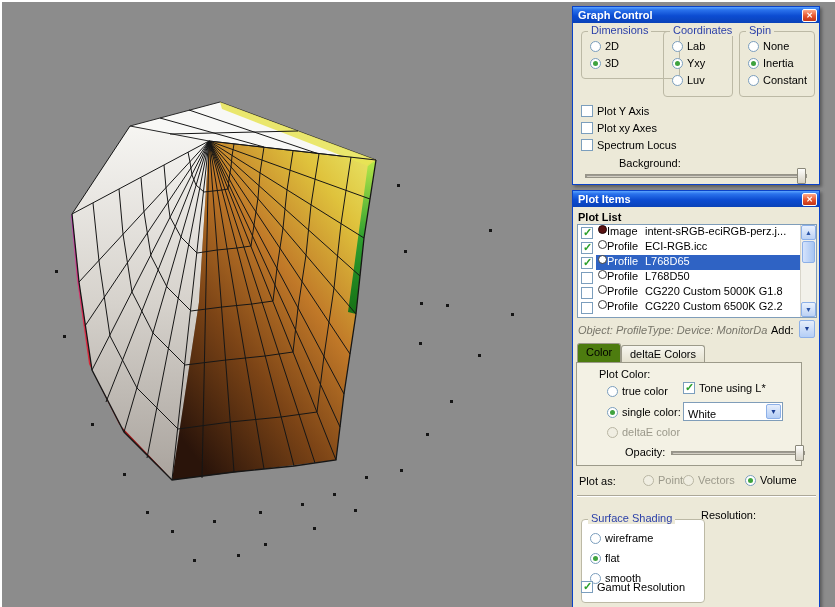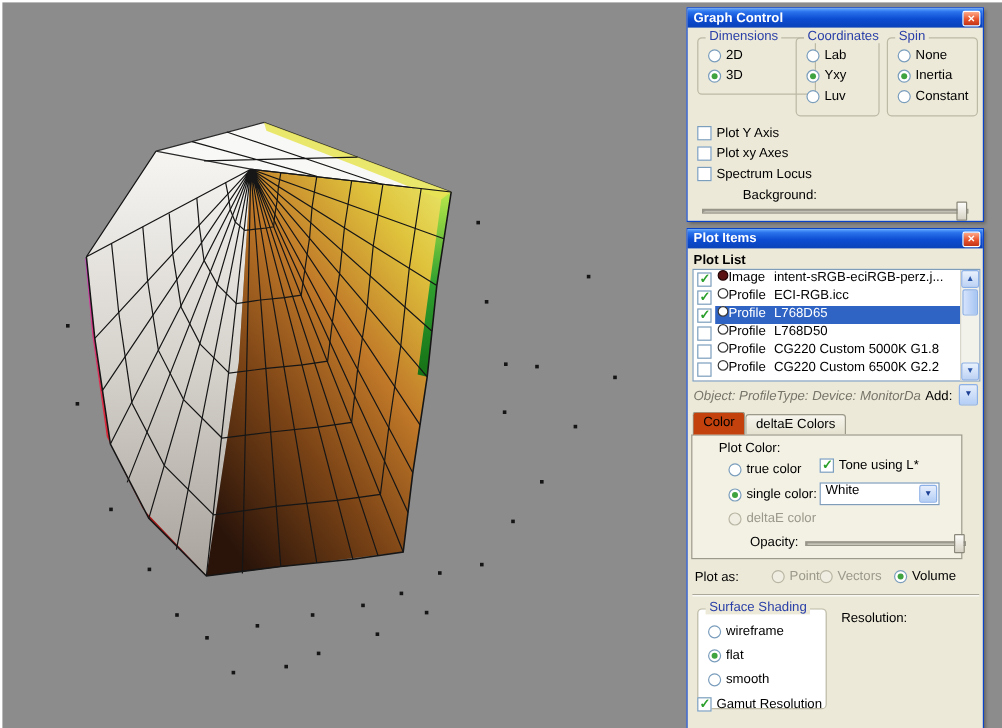--- a/index.html
+++ b/index.html
@@ -44,30 +44,30 @@
   .ldot.filled{background:#5a1212;border-color:#240606}
   .ltype{width:38px;flex:none}
   .lname{flex:1;white-space:nowrap;overflow:hidden}
   .vscroll{width:16px;border-left:1px solid #d8d5ca;background:#f2f1ea;display:flex;flex-direction:column}
   .sbtn{height:15px;flex:none;background:linear-gradient(to bottom,#e9f1fd,#bcd2f4);border:1px solid #8cb0e8;border-radius:2px;
     color:#2c56a8;font-size:7px;text-align:center;line-height:13px;cursor:pointer}
   .strack{flex:1;position:relative}
   .sthumb{position:absolute;left:0;right:0;top:1px;height:22px;margin:0 1px;border:1px solid #8cb0e8;border-radius:2px;
     background:linear-gradient(to right,#d5e3fc,#a6c5f2);cursor:pointer}
   
-  .combo{position:absolute;height:19px;background:#fff;border:1px solid #7f9db9;display:flex;align-items:flex-start;cursor:pointer}
+  .combo{position:absolute;height:19px;background:#fff;border:1px solid #7f9db9;display:flex;align-items:flex-end;cursor:pointer}
   .combo .cval{flex:1;padding-left:4px;white-space:nowrap;overflow:hidden}
   .combo .carrow{width:15px;height:15px;margin:1px;flex:none;background:linear-gradient(to bottom,#e6eefb,#b4cef6);
     border:1px solid #8cb0e8;border-radius:2px;color:#1c3f94;font-size:7px;line-height:14px;text-align:center}
   .arrow-btn{position:absolute;width:16px;height:18px;background:linear-gradient(to bottom,#e6eefb,#b4cef6);
     border:1px solid #8cb0e8;border-radius:2px;color:#1c3f94;font-size:7px;line-height:16px;text-align:center;cursor:pointer}
   
   .tab{position:absolute;height:17px;padding:2px 8px 0;border:1px solid #9c9a8a;border-bottom:none;border-radius:3px 3px 0 0;
     background:linear-gradient(to bottom,#f7f6ef,#e4e1cf);cursor:pointer;white-space:nowrap}
-  .tab.active{height:19px;background:#c2410c;z-index:2}
+  .tab.active{height:19px;background:#4d7c0f;z-index:2}
   .tabpage{position:absolute;border:1px solid #9c9a8a;background:#f3f1e4}
   .divider{position:absolute;height:2px;border-top:1px solid #aca899;border-bottom:1px solid #fff}
   .objinfo{font-style:italic;color:#77756a}
 </style>
 </head>
 <body>
 
 <div class="stage">
 
   <div class="viewport">
@@ -349,21 +349,21 @@
         <span class="radio disabled"></span>
         <span class="dim">Vectors</span>
       </label>
       <label class="ctl" style="left:172px;top:267px">
         <span class="radio selected"></span>
         <span>Volume</span>
       </label>
 
       <div class="divider" style="left:4px;top:288px;width:239px"></div>
 
-      <div class="xp-group whitebg" style="left:8px;top:300px;width:108px;height:84px">
+      <div class="xp-group whitebg" style="left:8px;top:312px;width:124px;height:84px">
         <span class="legend" style="background:#ece9d8">Surface Shading</span>
         <label class="ctl" style="left:8px;top:12px">
           <span class="radio"></span>
           <span>wireframe</span>
         </label>
         <label class="ctl" style="left:8px;top:32px">
           <span class="radio selected"></span>
           <span>flat</span>
         </label>
         <label class="ctl" style="left:8px;top:52px">

